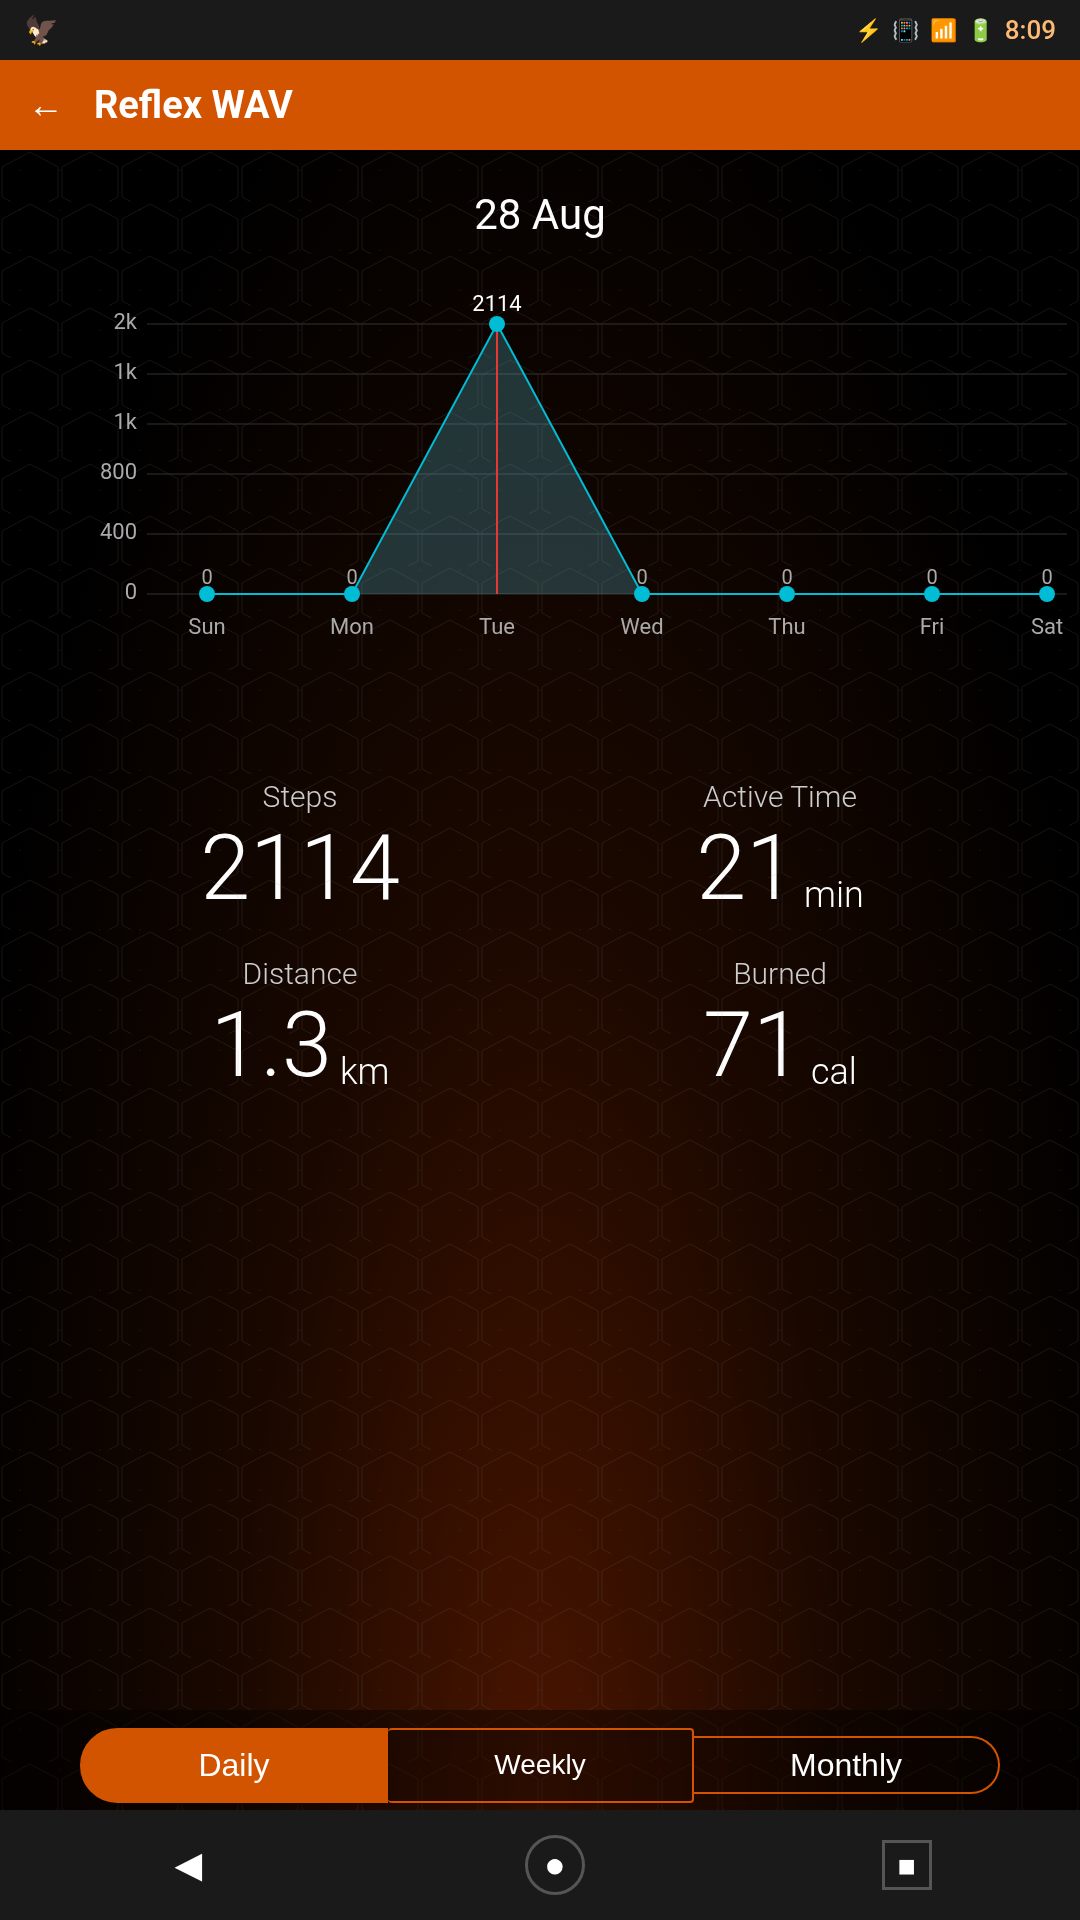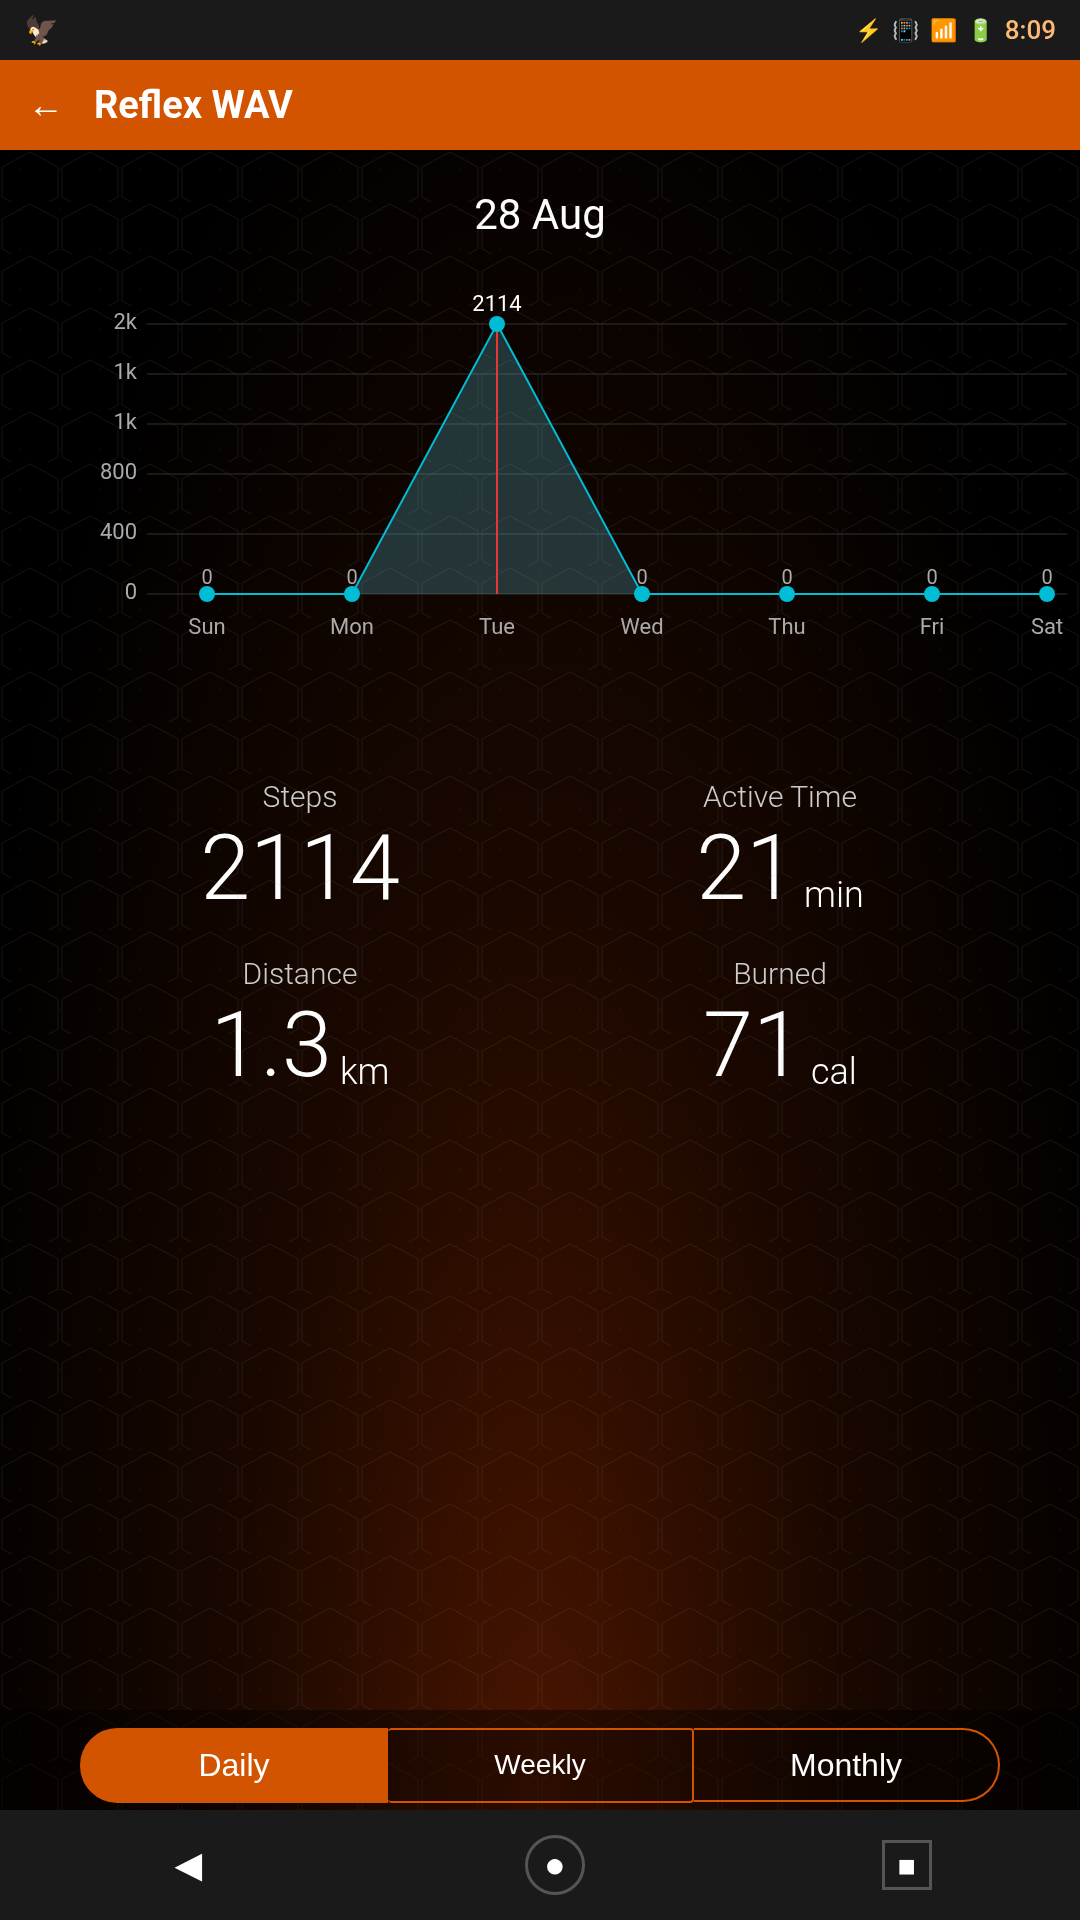--- a/index.html
+++ b/index.html
@@ -327,21 +327,21 @@
       <div>
         <span class="stat-value">71</span>
         <span class="stat-unit">cal</span>
       </div>
     </div>
   </div>
 
   <div id="bottom-tabs" style="position:absolute; bottom:0; left:0; right:0; height:110px; display:flex; align-items:center; justify-content:center; padding: 15px 80px; background: rgba(0,0,0,0.4);">
     <button class="tab-btn" style="flex:1;height:75px;border:2px solid #d35400;background:#d35400;color:white;font-size:32px;border-radius:38px 0 0 38px;cursor:pointer;">Daily</button>
     <button class="tab-btn" style="flex:1;height:75px;border:2px solid #d35400;background:transparent;color:white;font-size:28px;border-radius:4px;border-left:none;cursor:pointer;">Weekly</button>
-    <button class="tab-btn" style="flex:1;height:74px;border:2px solid #d35400;background:transparent;color:white;font-size:32px;border-radius:0 38px 38px 0;border-left:none;cursor:pointer;text-align:center;">Monthly</button>
+    <button class="tab-btn" style="flex:1;height:58px;border:2px solid #d35400;background:transparent;color:white;font-size:32px;border-radius:0 38px 38px 0;border-left:none;cursor:pointer;text-align:center;">Monthly</button>
   </div>
 
 </div>
 
 <div id="nav-bar" style="width:100%;height:110px;background:#1a1a1a;position:fixed;bottom:0;display:flex;align-items:center;justify-content:space-around;">
   <span class="nav-btn" style="color:white;font-size:36px;cursor:pointer;">◀</span>
   <span class="nav-btn" style="color:white;font-size:36px;cursor:pointer;width:60px;height:60px;border:3px solid #555;border-radius:50%;display:flex;align-items:center;justify-content:center;">●</span>
   <span class="nav-btn" style="color:white;font-size:30px;cursor:pointer;border:3px solid #555;width:50px;height:50px;display:flex;align-items:center;justify-content:center;">■</span>
 </div>
 

